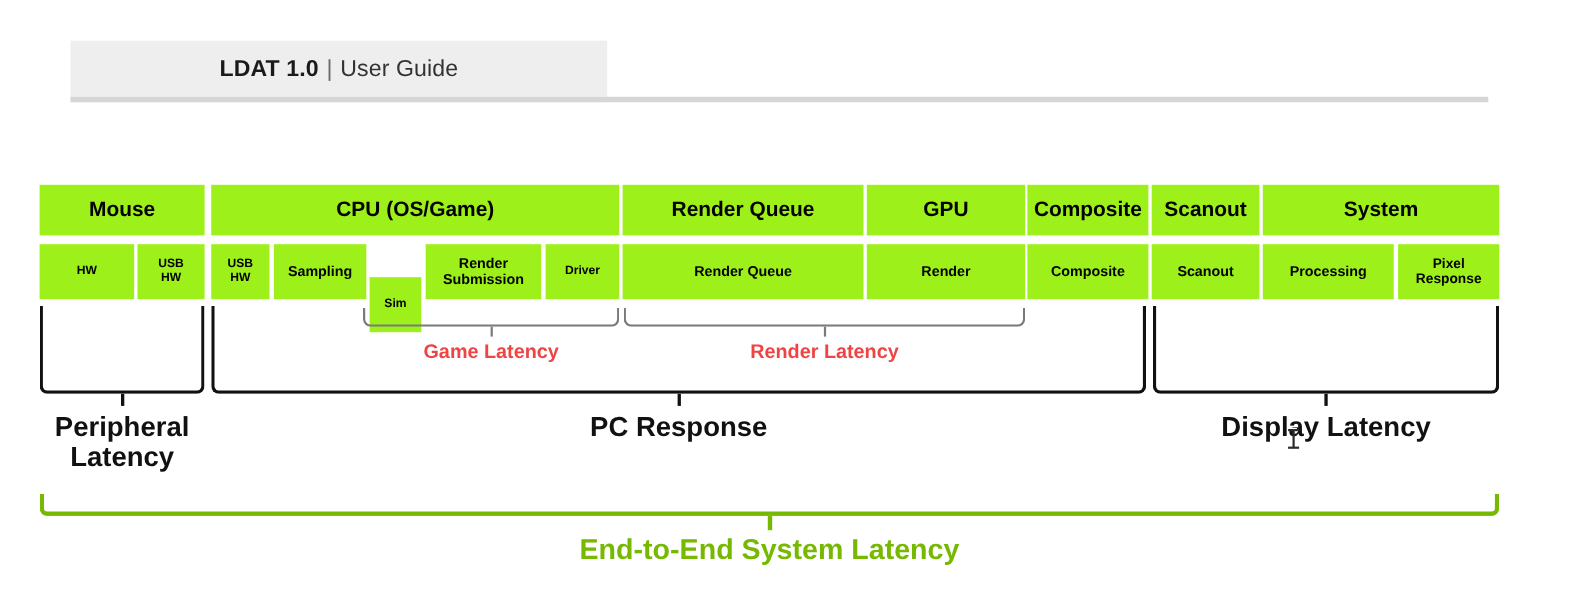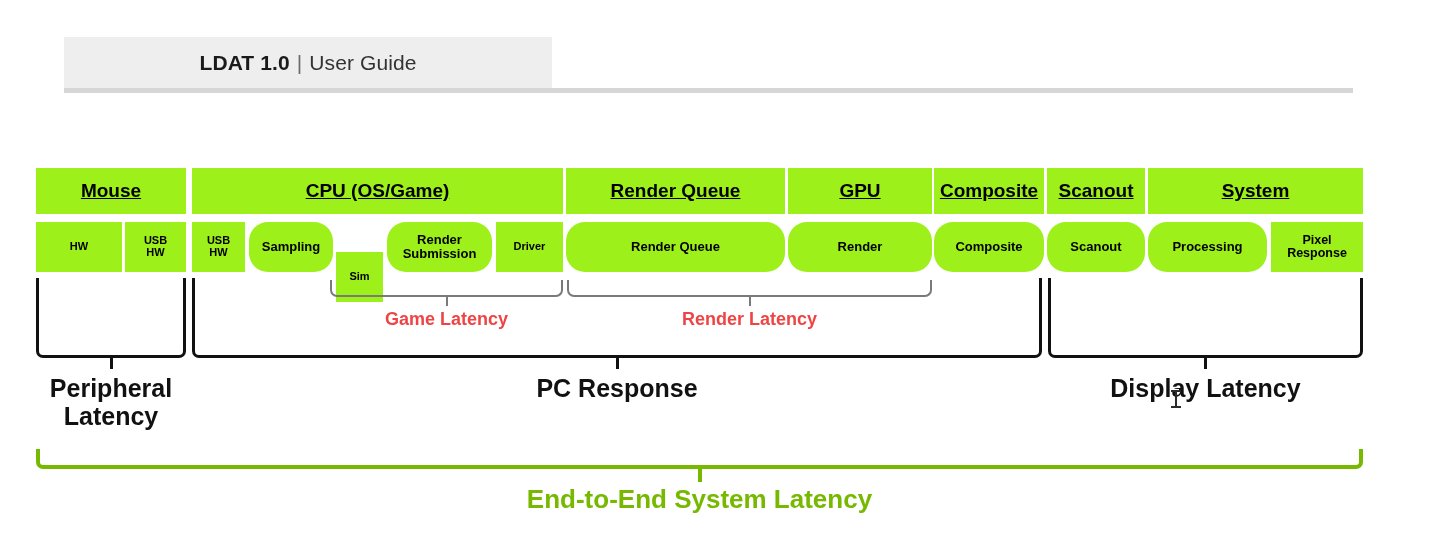--- a/index.html
+++ b/index.html
@@ -37,23 +37,23 @@
   .box {
     position: absolute;
     background: #9ef01a;
     display: flex; align-items: center; justify-content: center;
     text-align: center;
     color: #000000;
     font-weight: bold;
     line-height: 1.05;
     padding: 0 2px;
   }
-  .row1 { top: 168px; height: 46px; font-size: 19px; text-decoration: underline; }
+  .row1 { top: 168px; height: 46px; font-size: 19px; }
   .row2 { top: 222px; height: 50px; font-size: 11px; }
-  .row2.small { font-size: 13px; border-radius: 19px; }
+  .row2.small { font-size: 13px; }
   .row2.xsmall { font-size: 12.5px; }
 
   
   .bracket { position: absolute; }
   .bracket .bar {
     position: absolute; left: 0; bottom: 0; width: 100%;
     border-bottom-style: solid;
     border-left-style: solid;
     border-right-style: solid;
     border-top: none;

